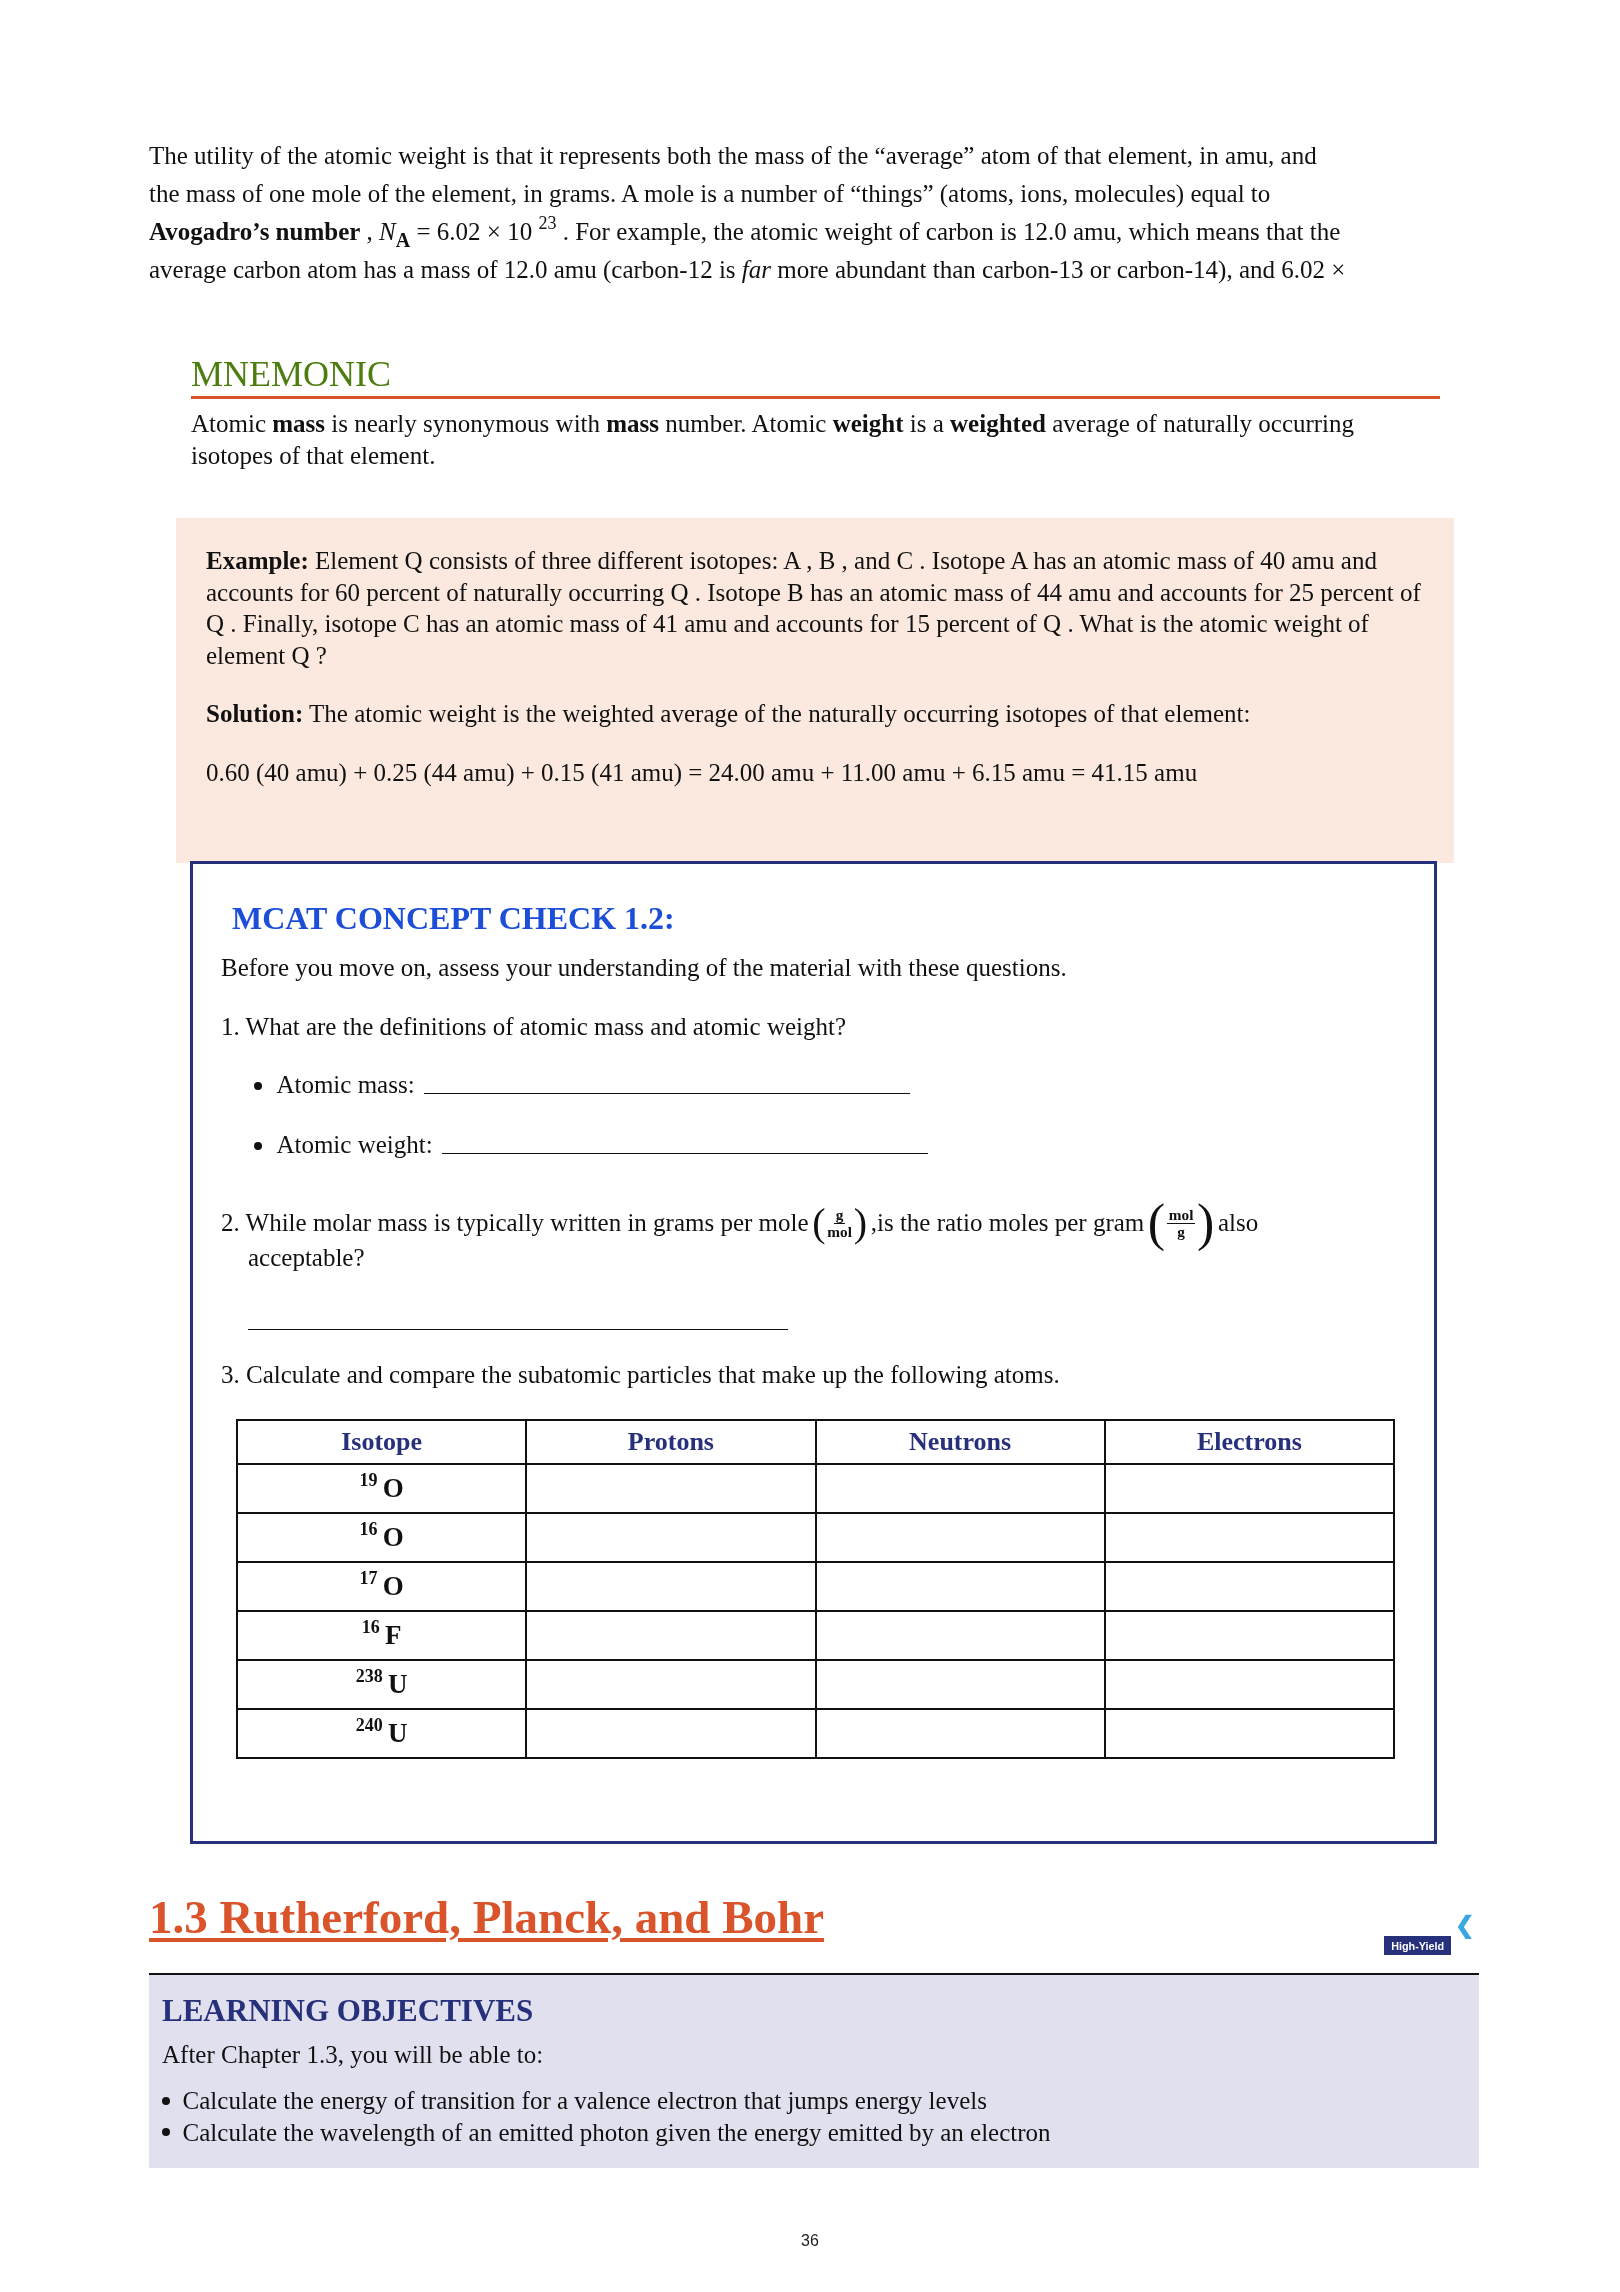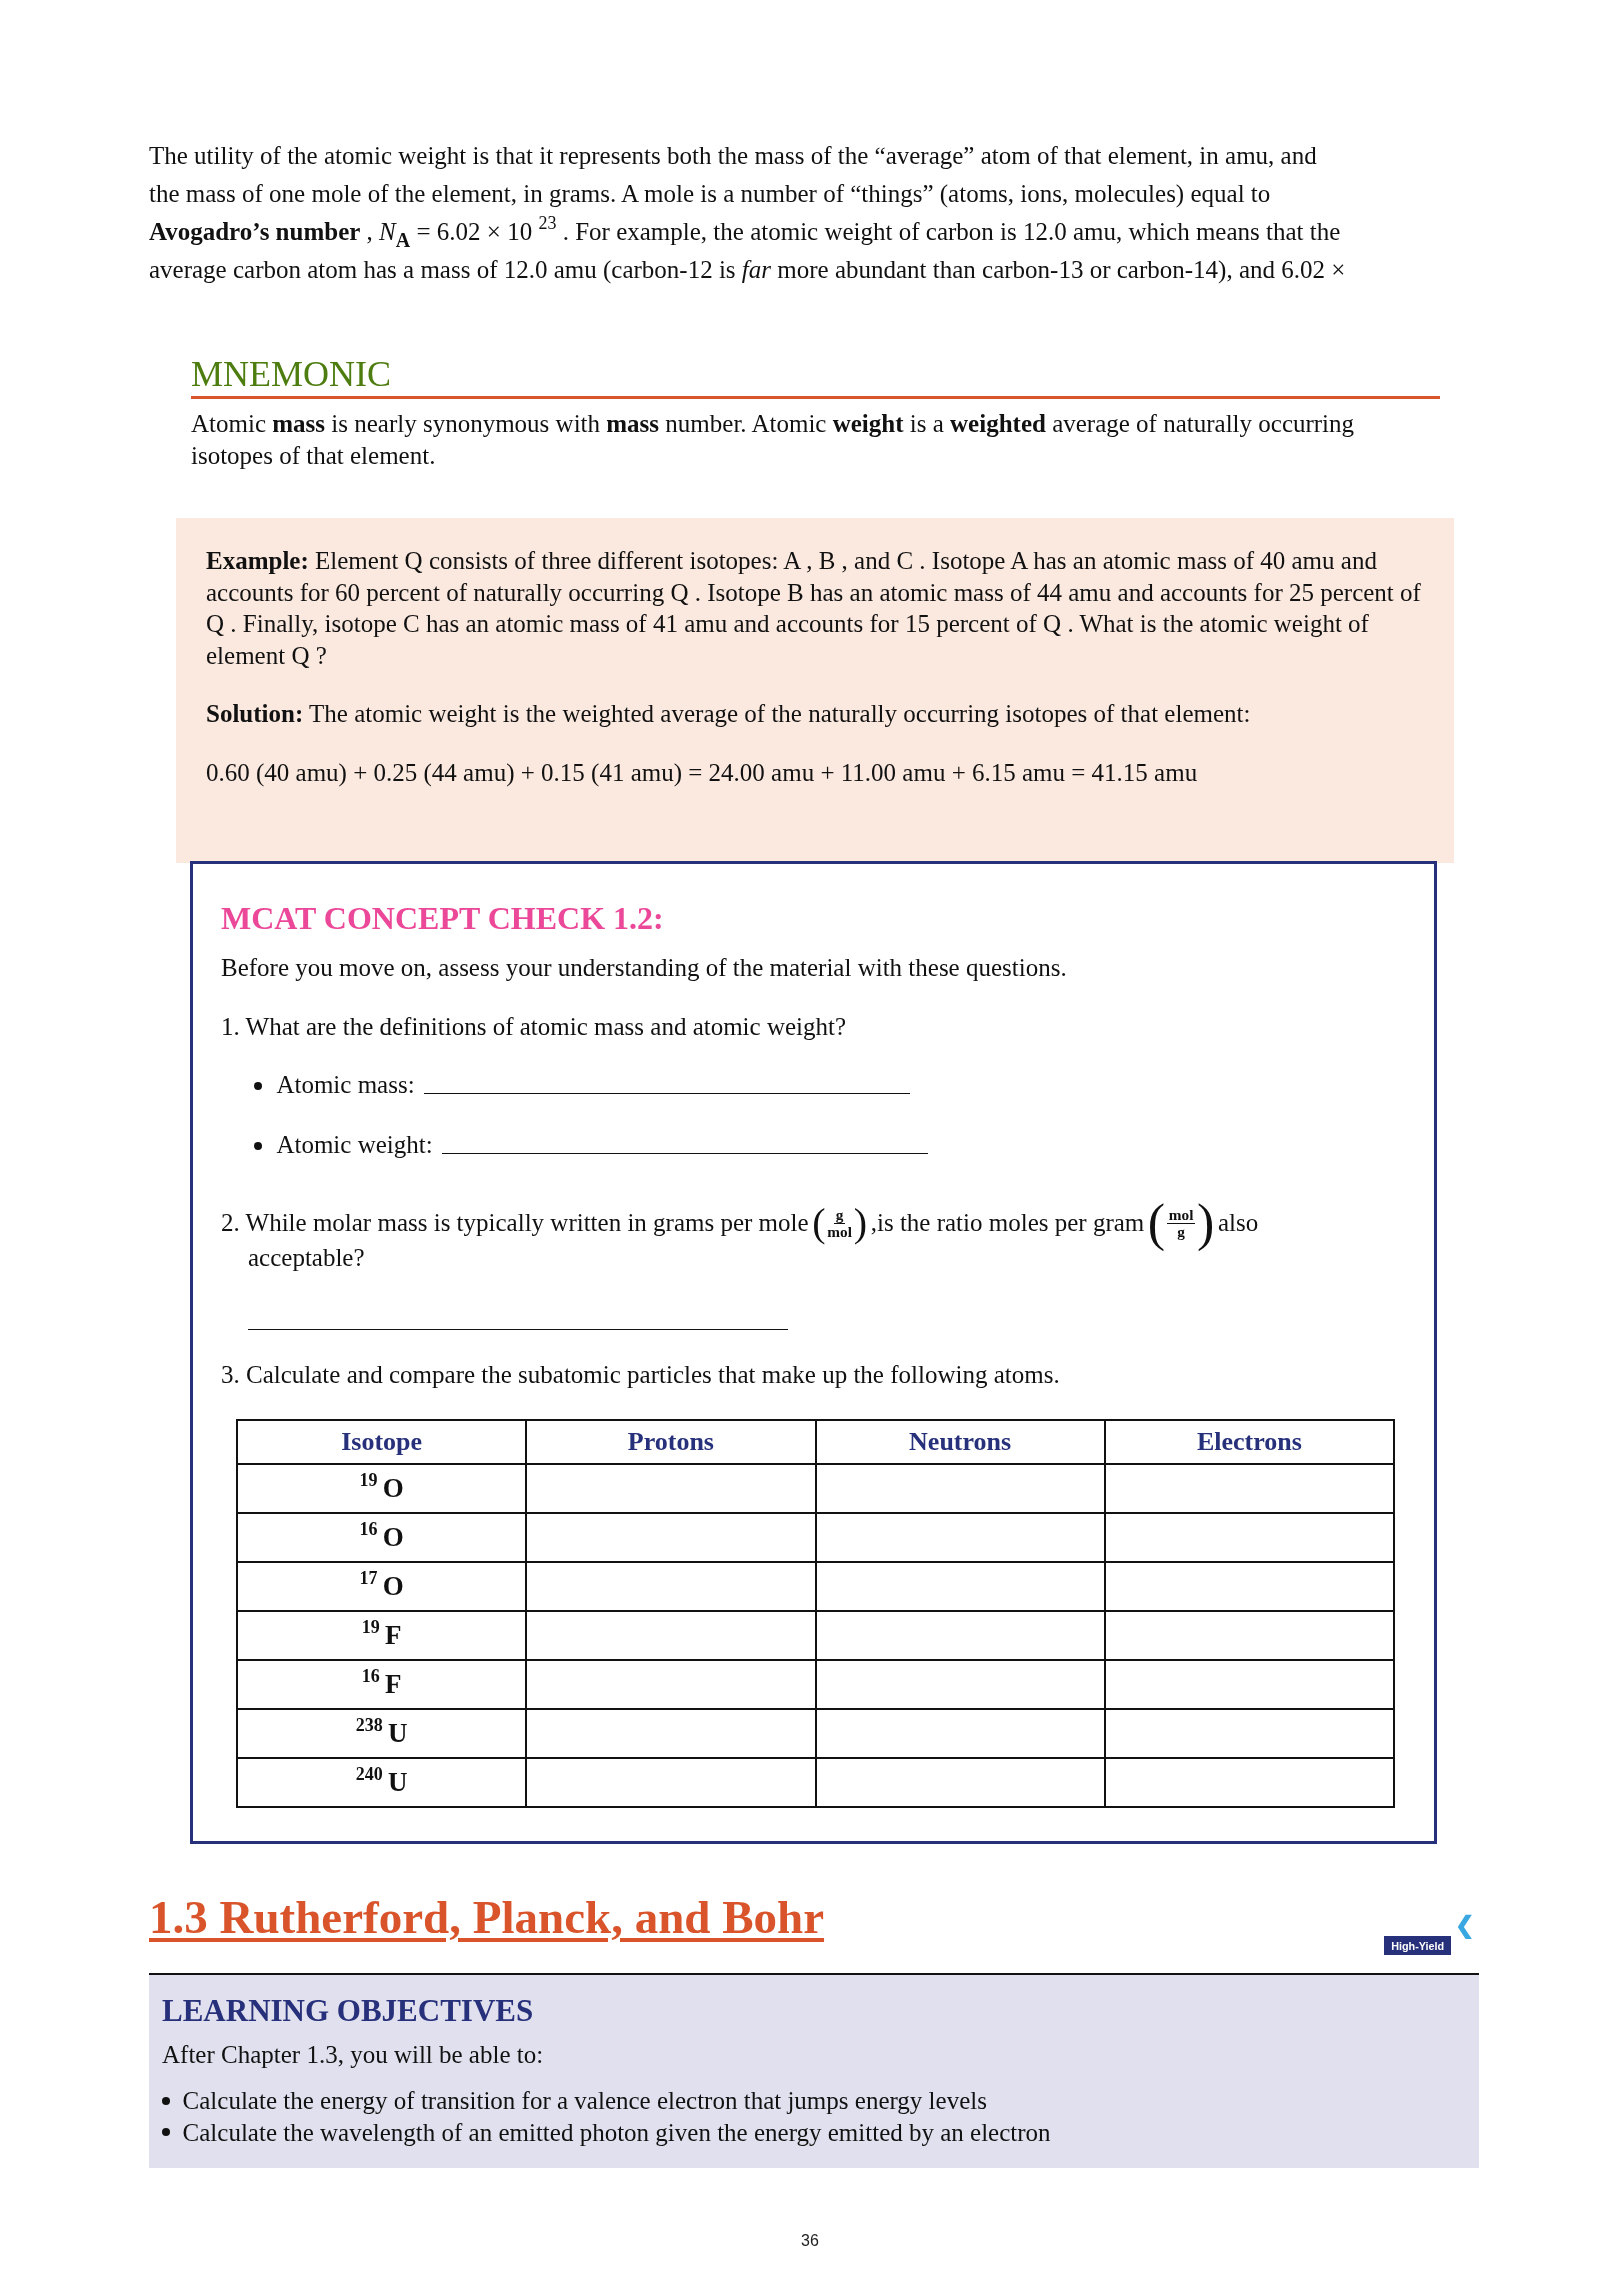--- a/index.html
+++ b/index.html
@@ -31,21 +31,21 @@
     .example-inner { position: absolute; left: 30px; top: 27px; width: 1224px; font-size: 25px; line-height: 31.5px; }
     .example-inner p { margin: 0; }
     .example-inner .sol { margin-top: 27px; }
     .example-inner .calc { margin-top: 27px; }
 
     
     .concept-box {
       left: 190px; top: 861px; width: 1247px; height: 983px;
       border: 3.6px solid #27307a; box-sizing: border-box; background: #fff;
     }
-    .cc-title { left: 221px; top: 900px; font-size: 32px; color: #ec4899; font-weight: bold; }
+    .cc-title { left: 232px; top: 900px; font-size: 32px; color: #1d4ed8; font-weight: bold; }
     .cc-intro { left: 221px; top: 954px; font-size: 25px; }
     .cc-q1 { left: 221px; top: 1013px; font-size: 25px; }
     .cc-bullet { font-size: 25px; display: flex; align-items: flex-end; }
     .cc-bullet .dot { display: inline-block; width: 8px; height: 8px; border-radius: 50%; background: #111; margin-right: 14.4px; margin-bottom: 9px; }
     .blank { display: inline-block; border-bottom: 1.8px solid #111; height: 0.9px; margin-left: 9px; margin-bottom: 5.4px; }
     .cc-b1 { left: 254px; top: 1071px; }
     .cc-b2 { left: 254px; top: 1131px; }
     .cc-q2 { left: 221px; top: 1197px; font-size: 25px; white-space: nowrap; display: flex; align-items: center; }
     .frac { display: inline-flex; align-items: center; margin: 0 3.6px; }
     .frac .paren { font-size: 40px; line-height: 1; font-weight: 200; }
@@ -169,26 +169,20 @@
       <td></td>
       <td></td>
     </tr>
     <tr>
       <td><sup>17</sup><span>O</span></td>
       <td></td>
       <td></td>
       <td></td>
     </tr>
     <tr>
-      <td><sup>19</sup><span>F</span></td>
-      <td></td>
-      <td></td>
-      <td></td>
-    </tr>
-    <tr>
       <td><sup>16</sup><span>F</span></td>
       <td></td>
       <td></td>
       <td></td>
     </tr>
     <tr>
       <td><sup>238</sup><span>U</span></td>
       <td></td>
       <td></td>
       <td></td>

